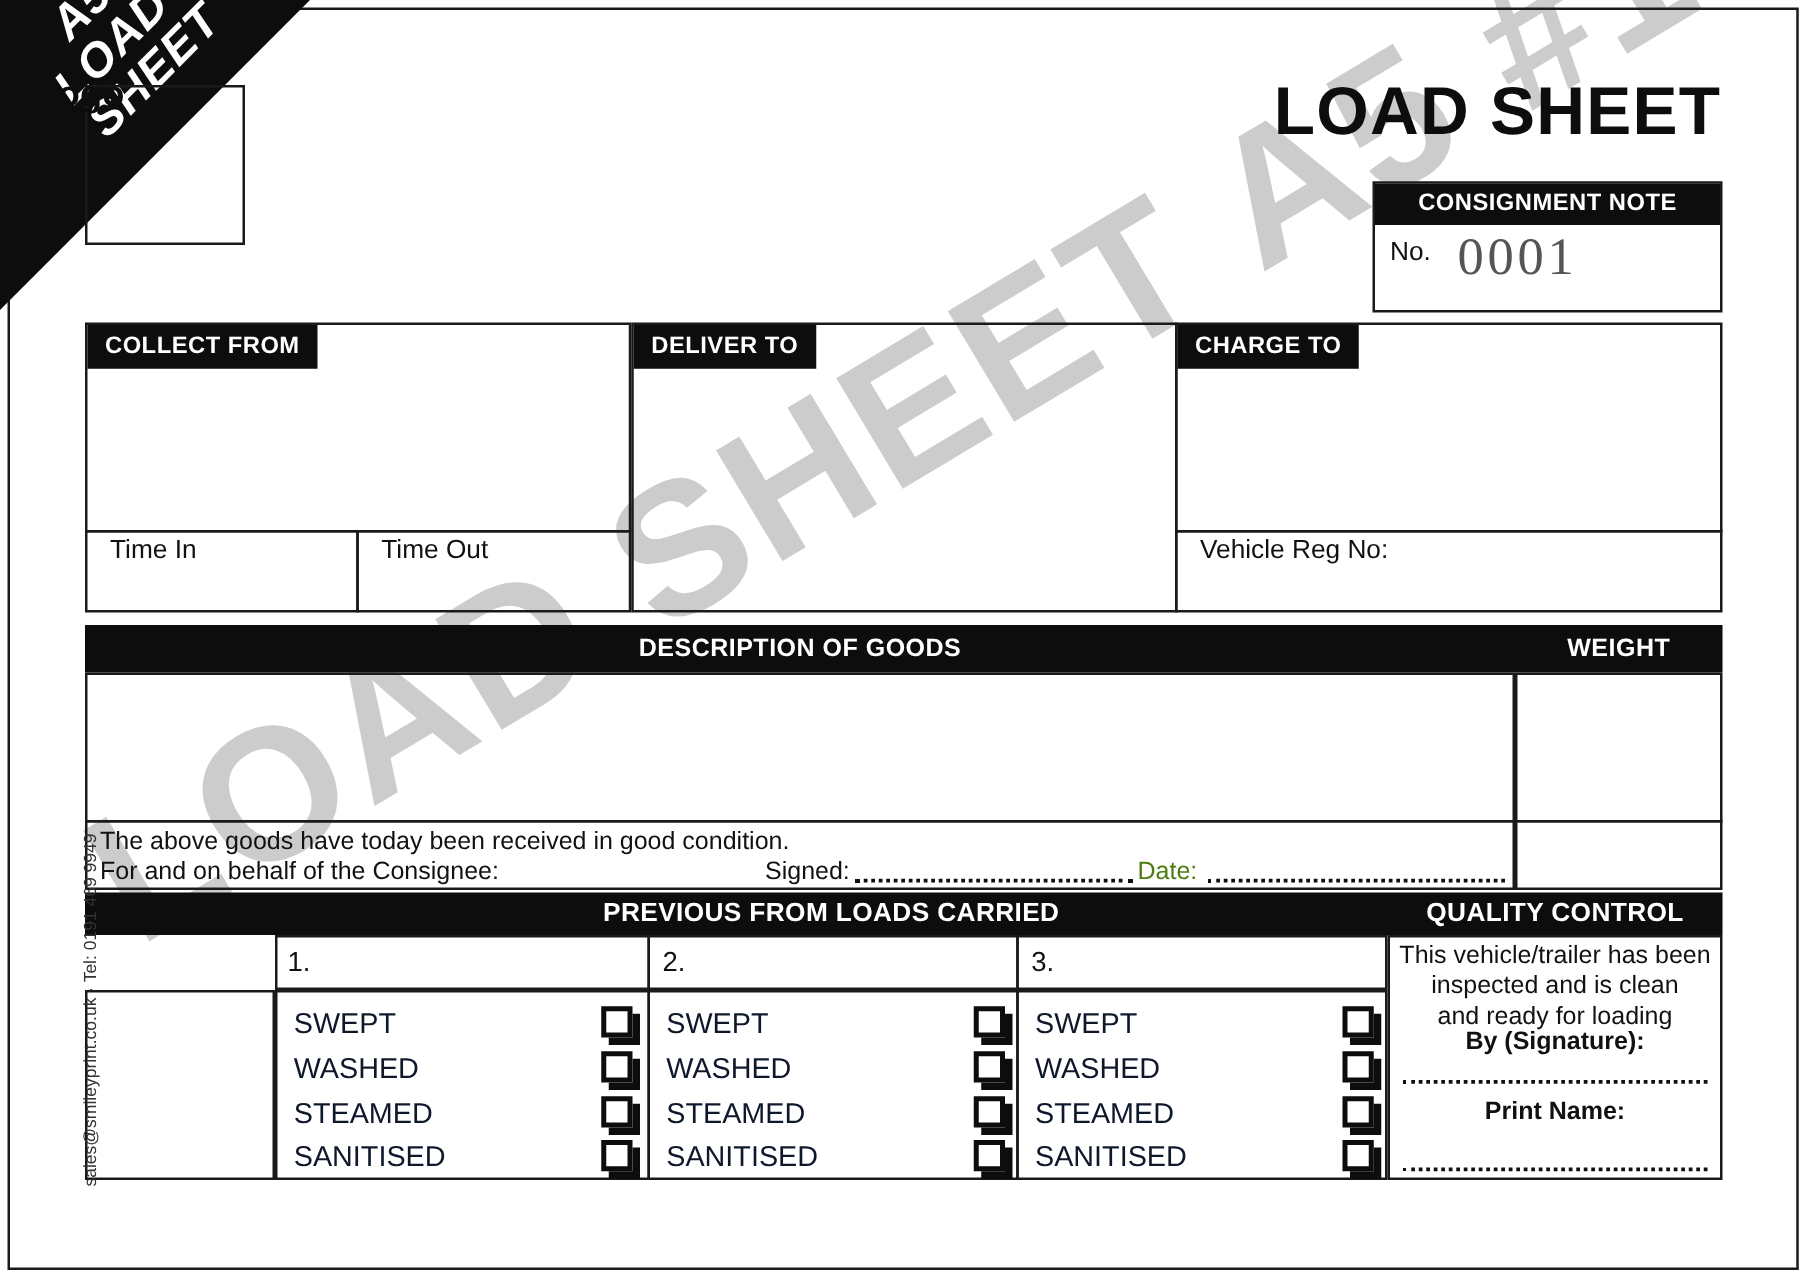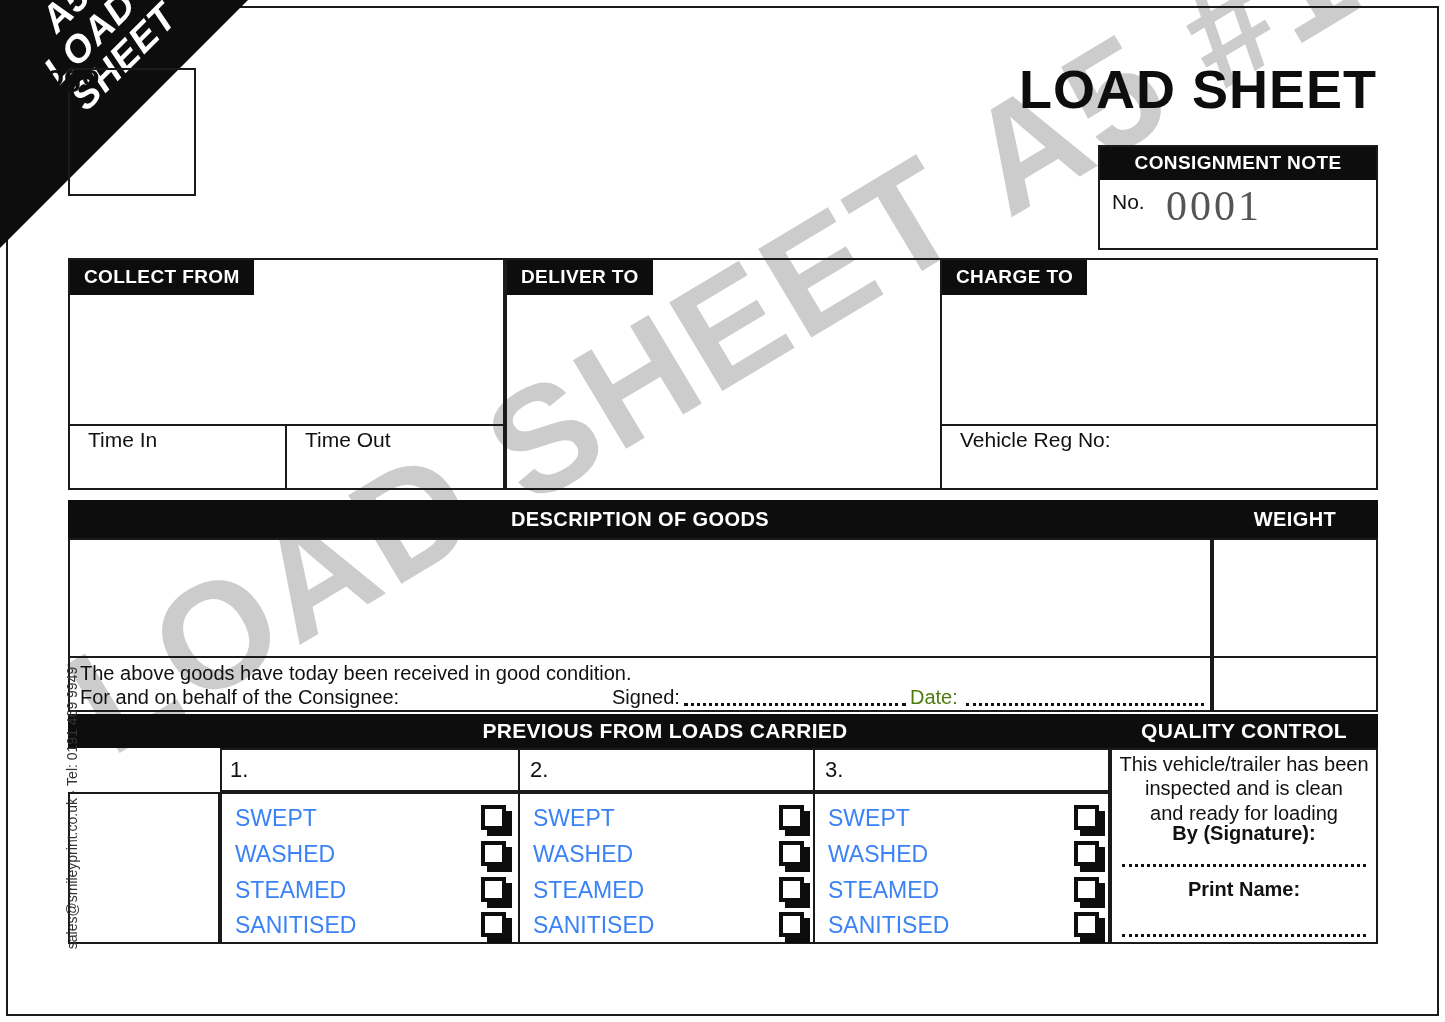--- a/index.html
+++ b/index.html
@@ -149,21 +149,21 @@
   #trailer-tag{
     position:absolute;left:68px;top:714px;width:152px;height:78px;
     background:#0d0d0d;color:#fff;
     display:flex;flex-direction:column;align-items:center;justify-content:center;
     font-size:21px;font-weight:bold;line-height:1.18;text-align:center;
   }
   #trailer-box{left:68px;top:792px;width:152px;height:152px;}
   .load-num-box{position:absolute;box-sizing:border-box;border:2px solid #1a1a1a;}
   .load-num{position:absolute;font-size:22px;color:#111;}
   .load-body{position:absolute;box-sizing:border-box;border:2px solid #1a1a1a;}
-  .opt-label{font-size:23px;color:#3b82f6;}
+  .opt-label{font-size:23px;color:#0f172a;}
   .chk{
     position:absolute;width:25px;height:25px;background:#fff;
     border:4px solid #0d0d0d;box-sizing:border-box;
     box-shadow:6px 6px 0 0 #0d0d0d;
   }
 
   
   #qc-box{left:1110px;top:748px;width:268px;height:196px;}
   #qc-text{
     position:absolute;left:1118px;top:752px;width:252px;

